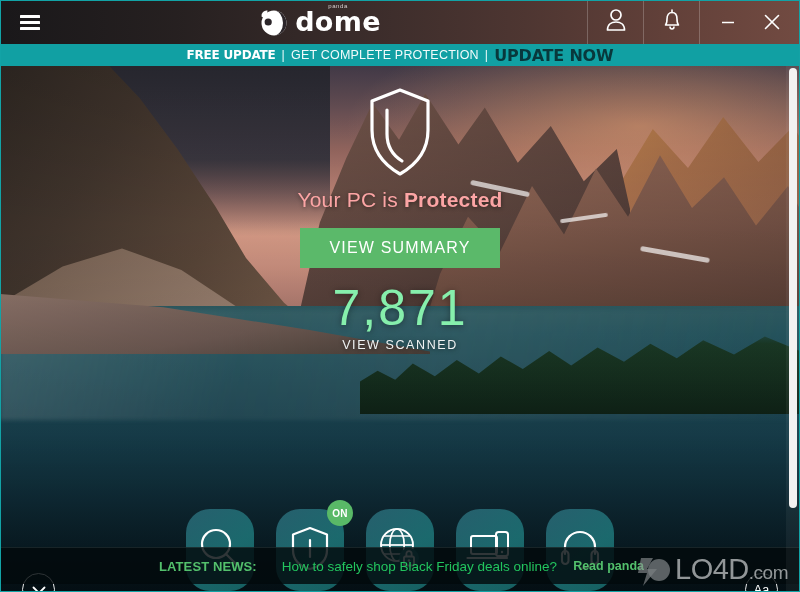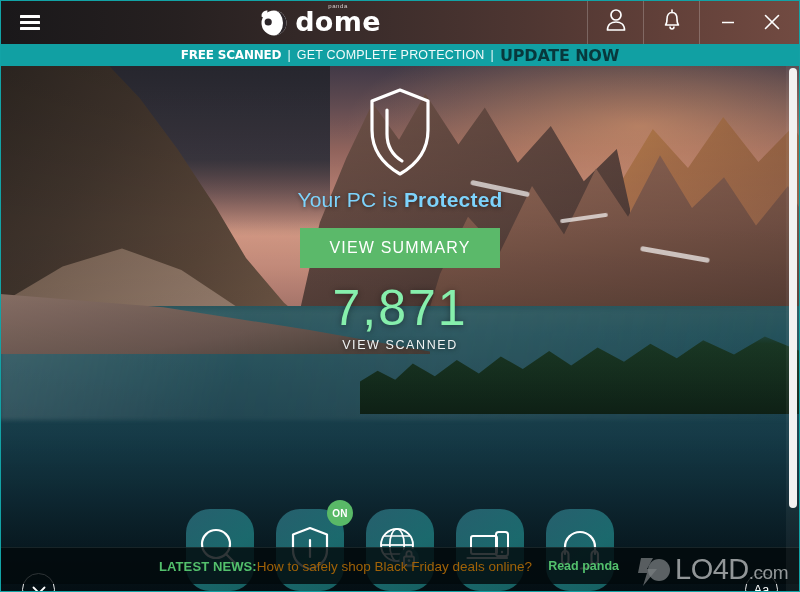--- a/index.html
+++ b/index.html
@@ -287,21 +287,21 @@
     position: absolute;
     inset: 0;
     z-index: 10;
     display: flex;
     flex-direction: column;
     align-items: center;
   }
   .shield-big { margin-top: 20px; }
   .status-text {
     margin-top: 6px;
-    color: #7dd3fc;
+    color: #fca5a5;
     font-size: 21px;
     font-weight: 300;
     letter-spacing: 0.2px;
     text-shadow: 0 1px 4px rgba(0,0,0,0.45);
     font-family: "Liberation Sans", sans-serif;
   }
   .status-text b { font-weight: bold; }
   .summary-btn {
     margin-top: 16px;
     width: 200px;
@@ -404,22 +404,22 @@
     border-top: 1px solid rgba(120,150,150,0.18);
   }
   .news-label {
     margin-left: 159px;
     color: #53c06c;
     font-size: 13px;
     font-weight: bold;
     letter-spacing: 0.1px;
   }
   .news-text {
-    margin-left: 0;
-    color: #a16207;
+    margin-left: 25px;
+    color: #22c55e;
     font-size: 13.5px;
   }
   .news-more {
     margin-left: 16px;
     color: #53c06c;
     font-size: 12.5px;
     font-weight: bold;
     cursor: pointer;
   }
 
@@ -604,21 +604,21 @@
       </svg>
     </span>
     <span class="wm-text"><span>LO4D</span><span class="tld">.com</span></span>
   </div>
 
   <div class="scrollbar">
     <div class="scroll-thumb"></div>
   </div>
 
   <div class="promo">
-    <span class="b">FREE SCANNED</span>
+    <span class="b">FREE UPDATE</span>
     <span class="sep">|</span>
     <span class="mid">GET COMPLETE PROTECTION</span>
     <span class="sep">|</span>
     <span class="dark">UPDATE NOW</span>
   </div>
 
   <div class="titlebar">
     <div class="tb-left">
       <span class="hamburger">
         <span></span>

